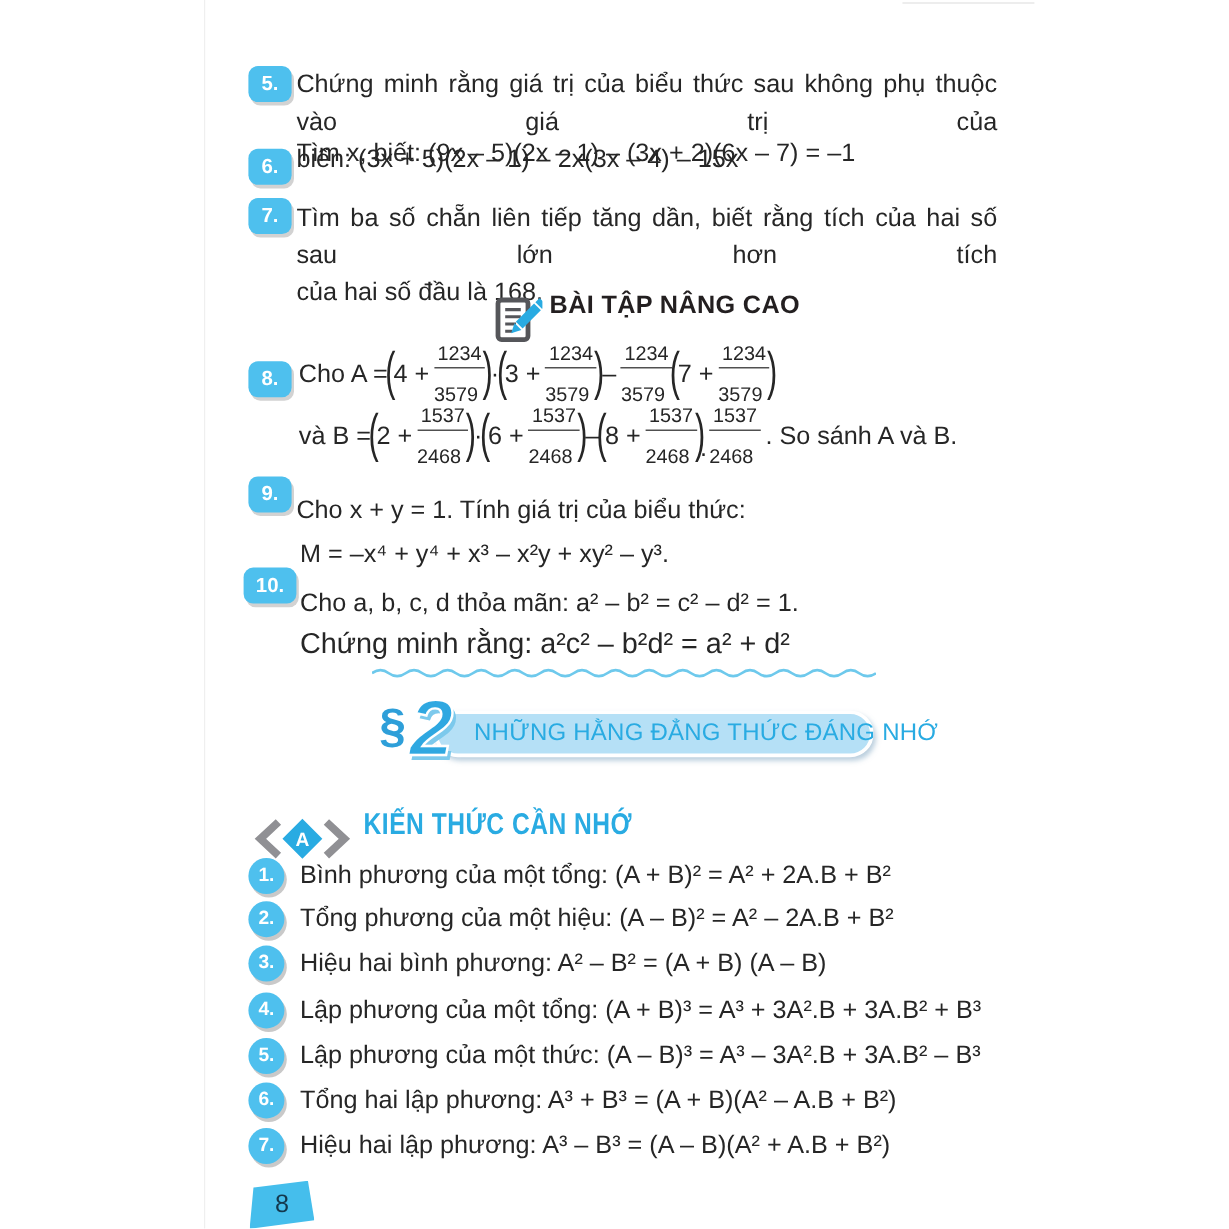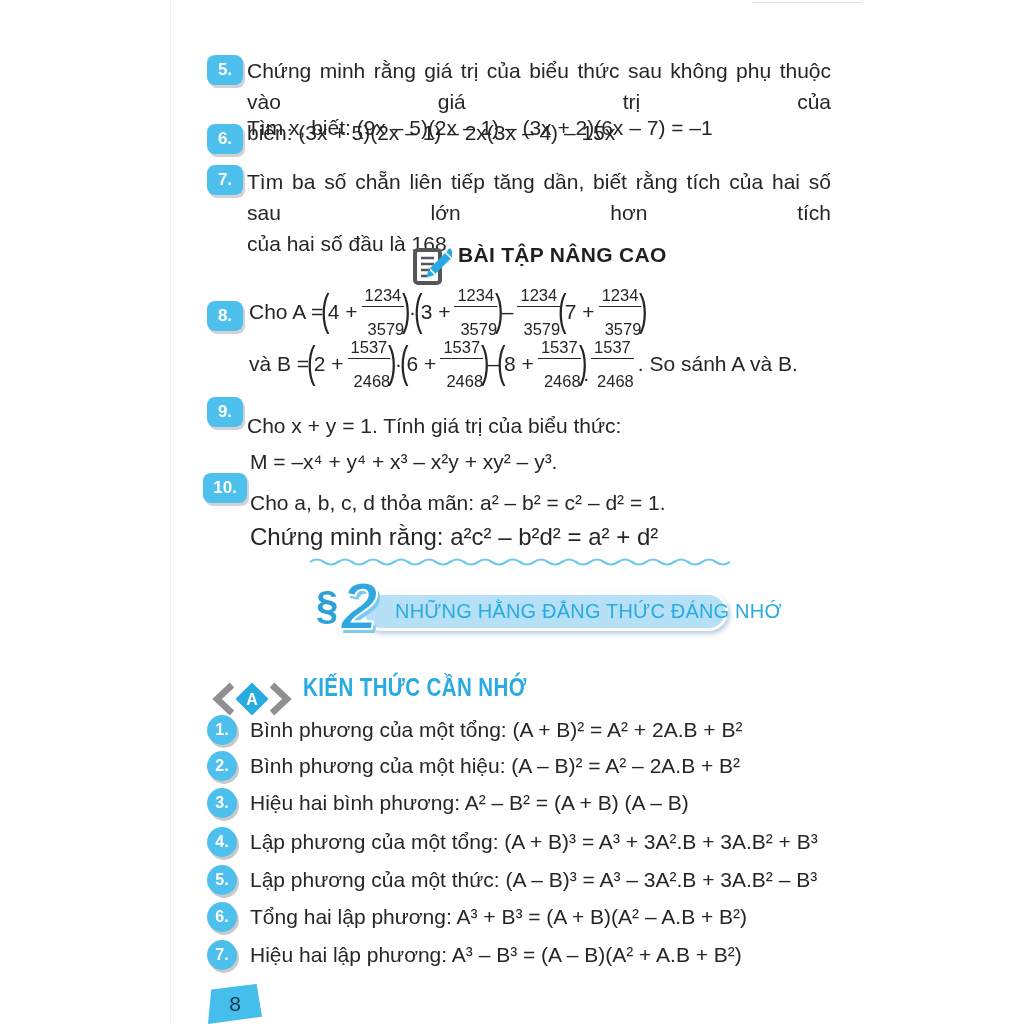--- a/index.html
+++ b/index.html
@@ -33,21 +33,21 @@
   .kn-text { position:absolute; left:250px; font-size:21px; line-height:30px; white-space:nowrap; }
 
   .adv-heading { position:absolute; left:458px; top:243px; font-size:21px; font-weight:bold; color:#231f20; letter-spacing:.3px; }
 
   
   .formula-row {
     position:absolute; left:247px; height:50px; display:flex; align-items:center;
     font-size:21px; white-space:nowrap;
   }
   .formula-row > span { margin:0 2px; }
-  .frac { display:inline-flex; flex-direction:column; align-items:flex-end; font-size:16.5px; line-height:1.12; margin:0 2px; }
+  .frac { display:inline-flex; flex-direction:column; align-items:flex-start; font-size:16.5px; line-height:1.12; margin:0 2px; }
   .frac .fn { border-bottom:1.6px solid #262626; padding:0 3px 1px; }
   .frac .fd { padding-top:13px; }
   .bp { font-size:44px; font-weight:400; display:inline-block; transform:scaleX(.58); margin:0 -7px !important; line-height:48px; padding-bottom:5px; }
   .pdot { position:relative; top:10px; margin:0 0 !important; }
 
   
   .wave { position:absolute; left:310px; top:552px; }
 
   
   .sec-mark { position:absolute; left:316px; top:585px; font-size:40px; font-weight:bold; color:#2E9FD9; line-height:40px; }
@@ -210,21 +210,21 @@
     </svg>
   </div>
   <div class="kn-head">
     <span class="kn-head-text">KIẾN THỨC CẦN NHỚ</span>
   </div>
 
   <div class="badge-ci" style="top:715px">1.</div>
   <div class="kn-text" style="top:715px">Bình phương của một tổng: (A + B)² = A² + 2A.B + B²</div>
 
   <div class="badge-ci" style="top:751px">2.</div>
-  <div class="kn-text" style="top:751px">Bình phương của một hiệu: (A – B)² = A² – 2A.B + B²</div>
+  <div class="kn-text" style="top:751px">Tổng phương của một hiệu: (A – B)² = A² – 2A.B + B²</div>
 
   <div class="badge-ci" style="top:788px">3.</div>
   <div class="kn-text" style="top:788px">Hiệu hai bình phương: A² – B² = (A + B) (A – B)</div>
 
   <div class="badge-ci" style="top:827px">4.</div>
   <div class="kn-text" style="top:827px">Lập phương của một tổng: (A + B)³ = A³ + 3A².B + 3A.B² + B³</div>
 
   <div class="badge-ci" style="top:865px">5.</div>
   <div class="kn-text" style="top:865px">Lập phương của một thức: (A – B)³ = A³ – 3A².B + 3A.B² – B³</div>
 

